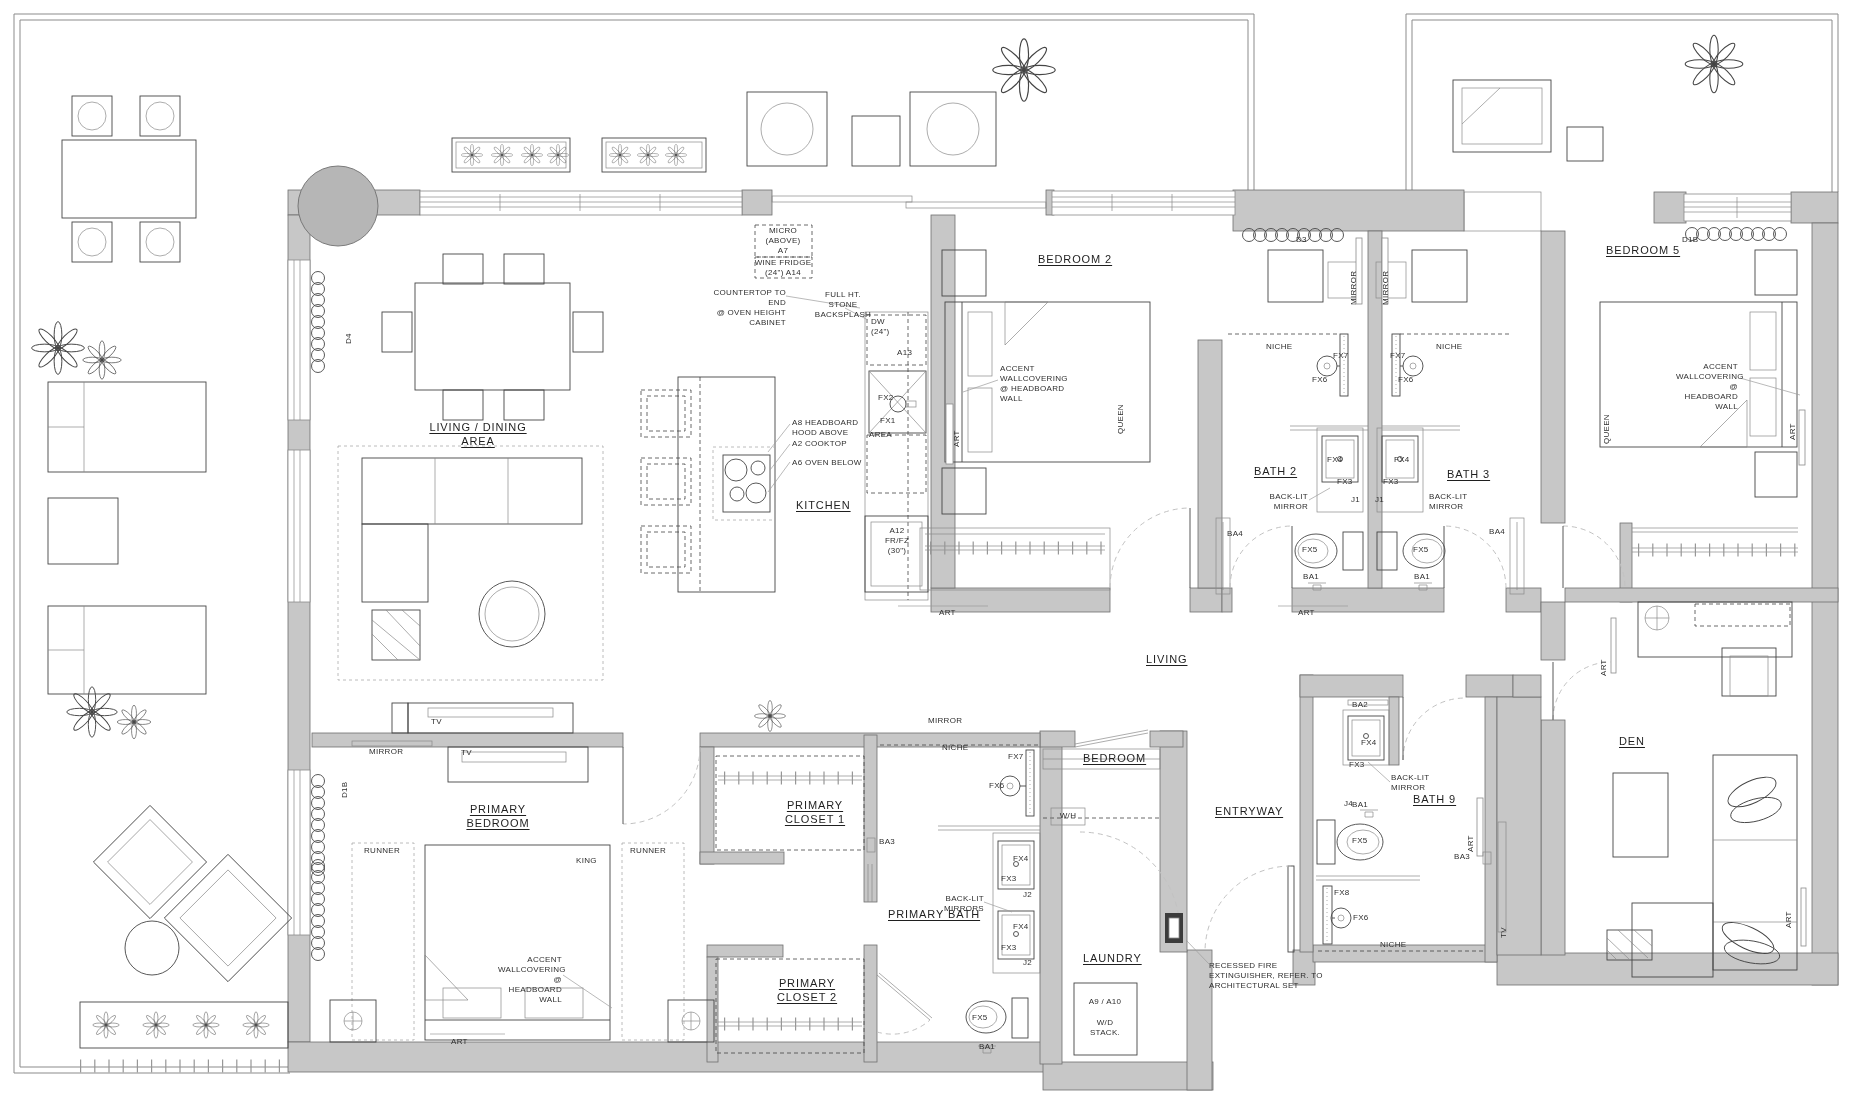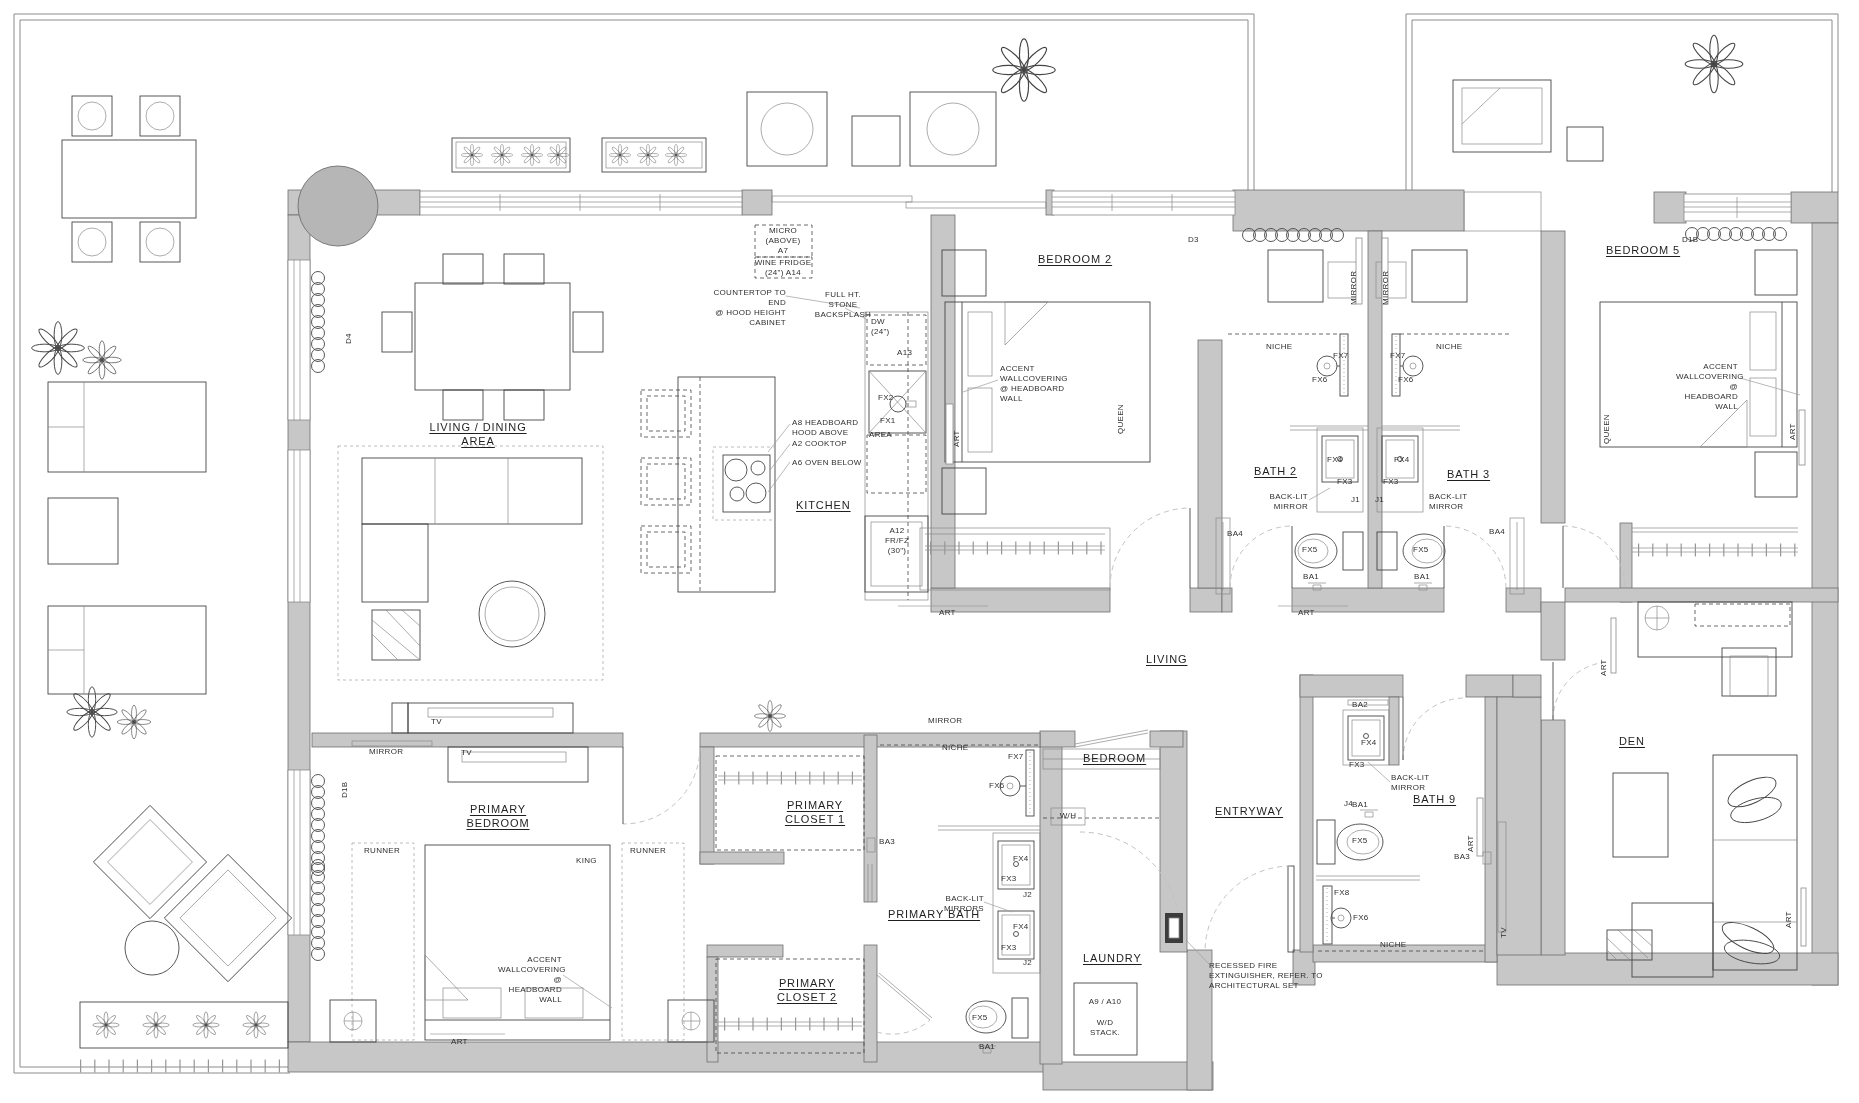--- a/index.html
+++ b/index.html
@@ -446,21 +446,21 @@
 <div class="lbl room" style="left:1215px;top:805px">ENTRYWAY</div>
 <div class="lbl room" style="left:1083px;top:952px">LAUNDRY</div>
 <div class="lbl room" style="left:1619px;top:735px">DEN</div>
 
 <div class="lbl small c" style="left:753px;top:226px;width:60px">MICRO
 (ABOVE)
 A7</div>
 <div class="lbl small c" style="left:753px;top:258px;width:60px">WINE FRIDGE
 (24") A14</div>
 <div class="lbl small r" style="left:698px;top:288px;width:88px">COUNTERTOP TO END
-@ HOOD HEIGHT
+@ OVEN HEIGHT
 CABINET</div>
 <div class="lbl small c" style="left:812px;top:290px;width:62px">FULL HT. STONE
 BACKSPLASH</div>
 <div class="lbl small" style="left:871px;top:317px">DW
 (24")</div>
 <div class="lbl small" style="left:897px;top:348px">A13</div>
 <div class="lbl small" style="left:878px;top:393px">FX2</div>
 <div class="lbl small" style="left:880px;top:416px">FX1</div>
 <div class="lbl small" style="left:869px;top:430px">AREA</div>
 <div class="lbl small c" style="left:873px;top:526px;width:48px">A12
@@ -470,21 +470,21 @@
 HOOD ABOVE</div>
 <div class="lbl small" style="left:792px;top:439px">A2 COOKTOP</div>
 <div class="lbl small" style="left:792px;top:458px">A6 OVEN BELOW</div>
 
 <div class="lbl small" style="left:1000px;top:364px">ACCENT
 WALLCOVERING
 @ HEADBOARD
 WALL</div>
 <div class="lbl small v" style="left:1116px;top:434px">QUEEN</div>
 <div class="lbl small v" style="left:952px;top:447px">ART</div>
-<div class="lbl small" style="left:1188px;top:235px">D3</div>
+<div class="lbl small" style="left:1296px;top:235px">D3</div>
 <div class="lbl small v" style="left:1349px;top:305px">MIRROR</div>
 <div class="lbl small v" style="left:1381px;top:305px">MIRROR</div>
 <div class="lbl small" style="left:1266px;top:342px">NICHE</div>
 <div class="lbl small" style="left:1436px;top:342px">NICHE</div>
 <div class="lbl small" style="left:1333px;top:351px">FX7</div>
 <div class="lbl small" style="left:1312px;top:375px">FX6</div>
 <div class="lbl small" style="left:1390px;top:351px">FX7</div>
 <div class="lbl small" style="left:1398px;top:375px">FX6</div>
 <div class="lbl small" style="left:1327px;top:455px">FX4</div>
 <div class="lbl small" style="left:1337px;top:477px">FX3</div>

